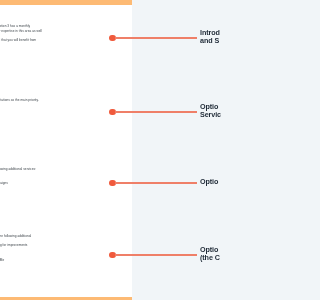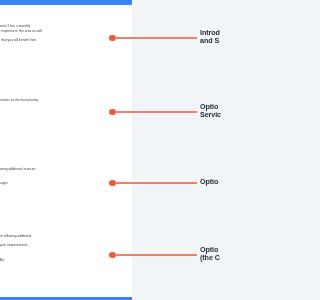--- a/index.html
+++ b/index.html
@@ -11,21 +11,21 @@
     height: 300px;
     overflow: hidden;
     background: #f1f5f8;
     font-family: "Liberation Sans", sans-serif;
   }
 
   #canvas {
     position: relative;
     width: 230px;
     height: 300px;
-    background: #3b82f6;
+    background: #fdba74;
     overflow: hidden;
   }
 
   
   #doc-page {
     position: absolute;
     left: -34px;
     top: 5px;
     width: 166px;
     height: 292px;

